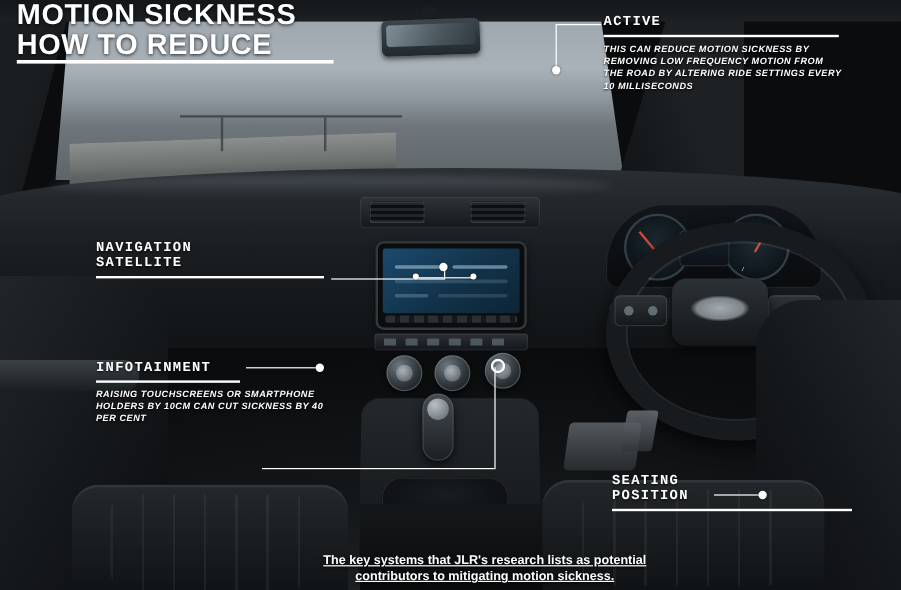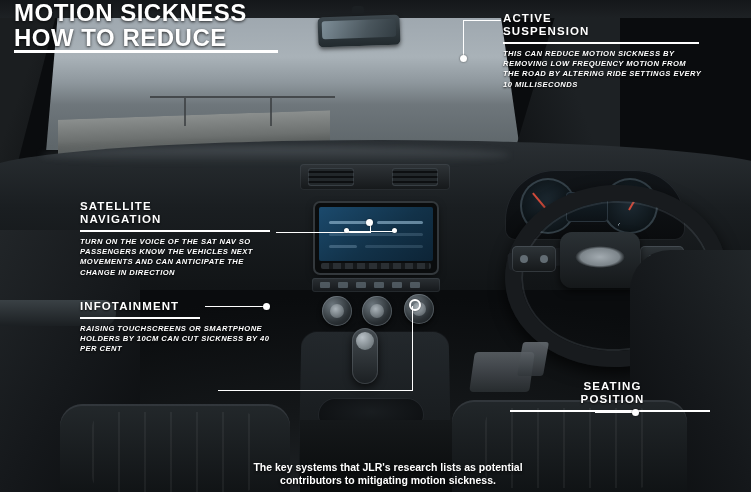--- a/index.html
+++ b/index.html
@@ -273,40 +273,41 @@
     letter-spacing:.5px;text-transform:uppercase;
     text-shadow:0 1px 3px rgba(0,0,0,.8);
   }
   .title-underline{
     position:absolute;left:14px;top:50px;width:264px;height:3px;background:#fff;
   }
 
   .callout{position:absolute;color:#fff;}
   .callout .ttl{
     font-weight:bold;font-size:11.5px;line-height:13px;letter-spacing:1.1px;
-    text-transform:uppercase;text-shadow:0 1px 2px rgba(0,0,0,.85);
+    text-transform:uppercase;text-shadow:0 1px 2px rgba(0,0,0,.85);font-family:Liberation Mono, monospace;
   }
   .callout .ttl-rule{height:2px;background:#fff;margin:4px 0 5px 0;}
   .callout .body{
     font-size:7.6px;line-height:10.2px;letter-spacing:.45px;font-weight:bold;
     text-transform:uppercase;text-shadow:0 1px 2px rgba(0,0,0,.85);font-style:italic;
   }
 
   .lead{position:absolute;background:#fff;height:1px;}
   .leadv{position:absolute;background:#fff;width:1px;}
   .dot{
     position:absolute;width:7px;height:7px;border-radius:50%;background:#fff;
     box-shadow:0 0 2px rgba(0,0,0,.6);
   }
   .dot.hollow{background:transparent;border:2px solid #fff;width:8px;height:8px;}
 
   .caption{
-    position:absolute;left:228px;top:461px;width:320px;
+    position:absolute;left:244px;top:461px;width:320px;
     color:#fff;font-weight:bold;font-size:10.5px;line-height:13px;text-align:center;
     text-shadow:0 1px 3px rgba(0,0,0,.9);
+    text-decoration:underline;
   }
 </style>
 </head>
 <body>
 
 <div id="stage">
 
   <div class="photo">
     <div class="sky"></div>
     <div class="sea"></div>
@@ -411,36 +412,34 @@
 
   <div class="title">
     <div>MOTION SICKNESS</div>
     <div>HOW TO REDUCE</div>
   </div>
   <div class="title-underline"></div>
 
   <div class="callout" style="left:503px;top:12px;width:200px;">
     <div class="ttl">
       <div>ACTIVE</div>
-      <div>SUSPENSION</div>
     </div>
     <div class="ttl-rule" style="width:196px"></div>
     <div class="body">THIS CAN REDUCE MOTION SICKNESS BY REMOVING LOW FREQUENCY MOTION FROM THE ROAD BY ALTERING RIDE SETTINGS EVERY 10 MILLISECONDS</div>
   </div>
   <div class="lead" style="left:463px;top:20px;width:38px;"></div>
   <div class="leadv" style="left:463px;top:20px;height:38px;"></div>
   <div class="dot" style="left:460px;top:55px;"></div>
 
   <div class="callout" style="left:80px;top:200px;width:196px;">
     <div class="ttl">
+      <div>NAVIGATION</div>
       <div>SATELLITE</div>
-      <div>NAVIGATION</div>
     </div>
     <div class="ttl-rule" style="width:190px"></div>
-    <div class="body">TURN ON THE VOICE OF THE SAT NAV SO PASSENGERS KNOW THE VEHICLES NEXT MOVEMENTS AND CAN ANTICIPATE THE CHANGE IN DIRECTION</div>
   </div>
   <div class="lead" style="left:276px;top:232px;width:94px;"></div>
   <div class="leadv" style="left:370px;top:224px;height:9px;"></div>
   <div class="dot" style="left:366px;top:219px;"></div>
   <div class="dot" style="left:344px;top:228px;width:5px;height:5px;"></div>
   <div class="dot" style="left:392px;top:228px;width:5px;height:5px;"></div>
   <div class="lead" style="left:346px;top:231px;width:48px;"></div>
 
   <div class="callout" style="left:80px;top:300px;width:200px;">
     <div class="ttl">
@@ -449,21 +448,21 @@
     <div class="ttl-rule" style="width:120px"></div>
     <div class="body">RAISING TOUCHSCREENS OR SMARTPHONE HOLDERS BY 10CM CAN CUT SICKNESS BY 40 PER CENT</div>
   </div>
   <div class="lead" style="left:205px;top:306px;width:60px;"></div>
   <div class="dot" style="left:263px;top:303px;"></div>
   <div class="dot hollow" style="left:409px;top:299px;"></div>
 
   <div class="lead" style="left:218px;top:390px;width:194px;"></div>
   <div class="leadv" style="left:412px;top:306px;height:85px;"></div>
 
-  <div class="callout" style="left:510px;top:380px;width:205px;text-align:center;">
+  <div class="callout" style="left:510px;top:394px;width:205px;">
     <div class="ttl">
       <div>SEATING</div>
       <div>POSITION</div>
     </div>
     <div class="ttl-rule" style="width:200px"></div>
   </div>
   <div class="lead" style="left:595px;top:412px;width:40px;"></div>
   <div class="dot" style="left:632px;top:409px;"></div>
 
   <div class="caption">The key systems that JLR's research lists as potential contributors to mitigating motion sickness.</div>

